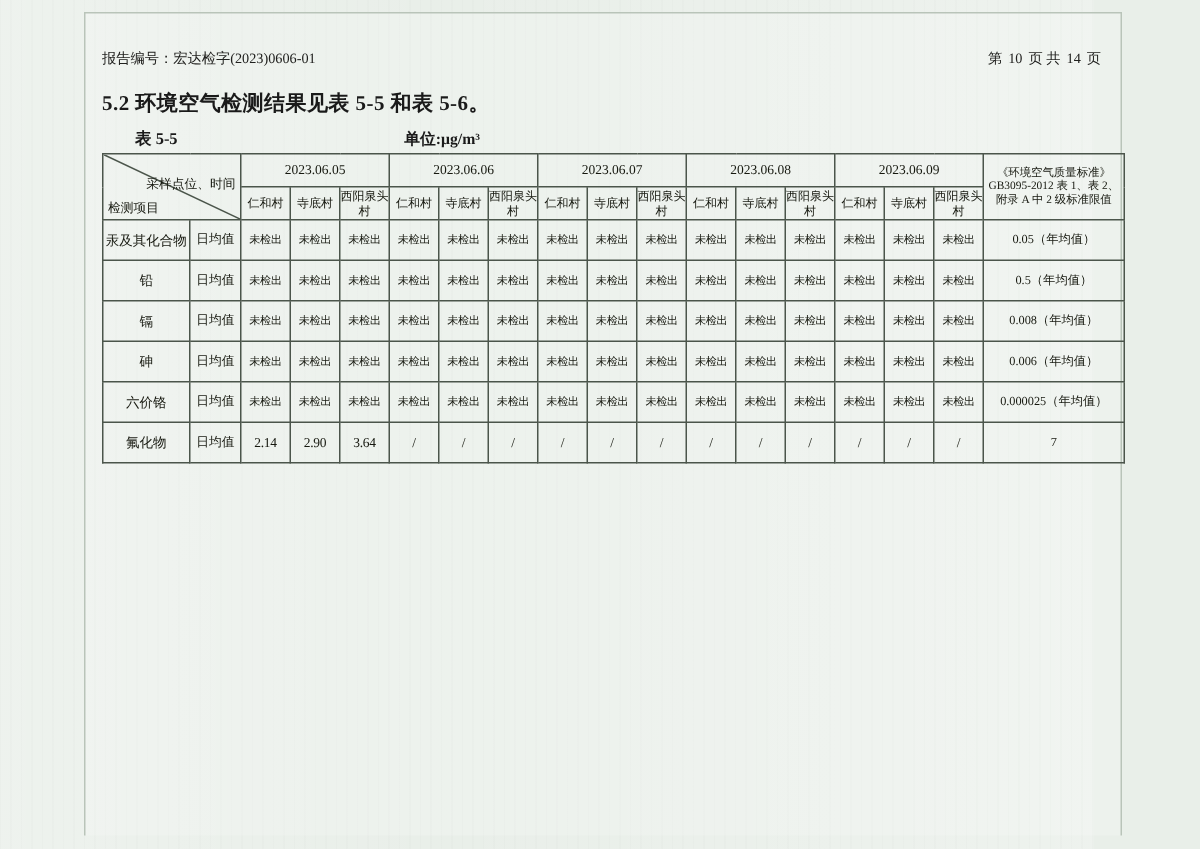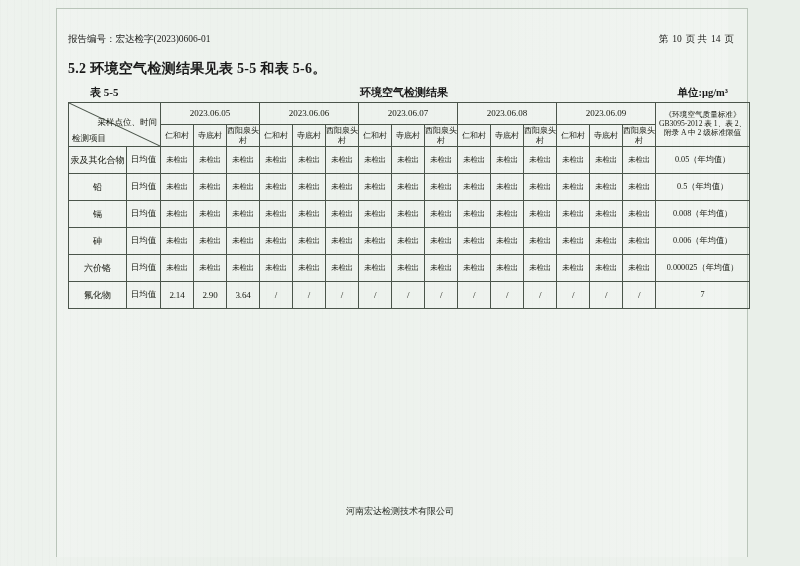--- a/index.html
+++ b/index.html
@@ -197,21 +197,20 @@
     <div class="header-right">
       <span class="pg">第</span><span class="pg">10</span><span class="pg">页 共</span><span class="pg">14</span><span class="pg">页</span>
     </div>
   </div>
 
   <div class="section-title">5.2 环境空气检测结果见表 5-5 和表 5-6。</div>
 
   <div class="table-wrap">
     <div class="cap-row">
       <div class="cap-left">表 5-5</div>
-      <div class="cap-mid">环境空气检测结果</div>
       <div class="cap-right">单位:μg/m³</div>
     </div>
 
     <table class="main">
       <colgroup>
         <col style="width:58px">
         <col style="width:34px">
         <col style="width:33px">
           <col style="width:33px">
           <col style="width:33px">
@@ -381,14 +380,13 @@
           <td class="val num">/</td>
           <td class="val num">/</td>
           <td class="val num">/</td>
           <td class="val num">/</td>
           <td class="std">7</td>
         </tr>
       </tbody>
     </table>
   </div>
 
-  <div class="footer">河南宏达检测技术有限公司</div>
 </div>
 
 </body></html>

